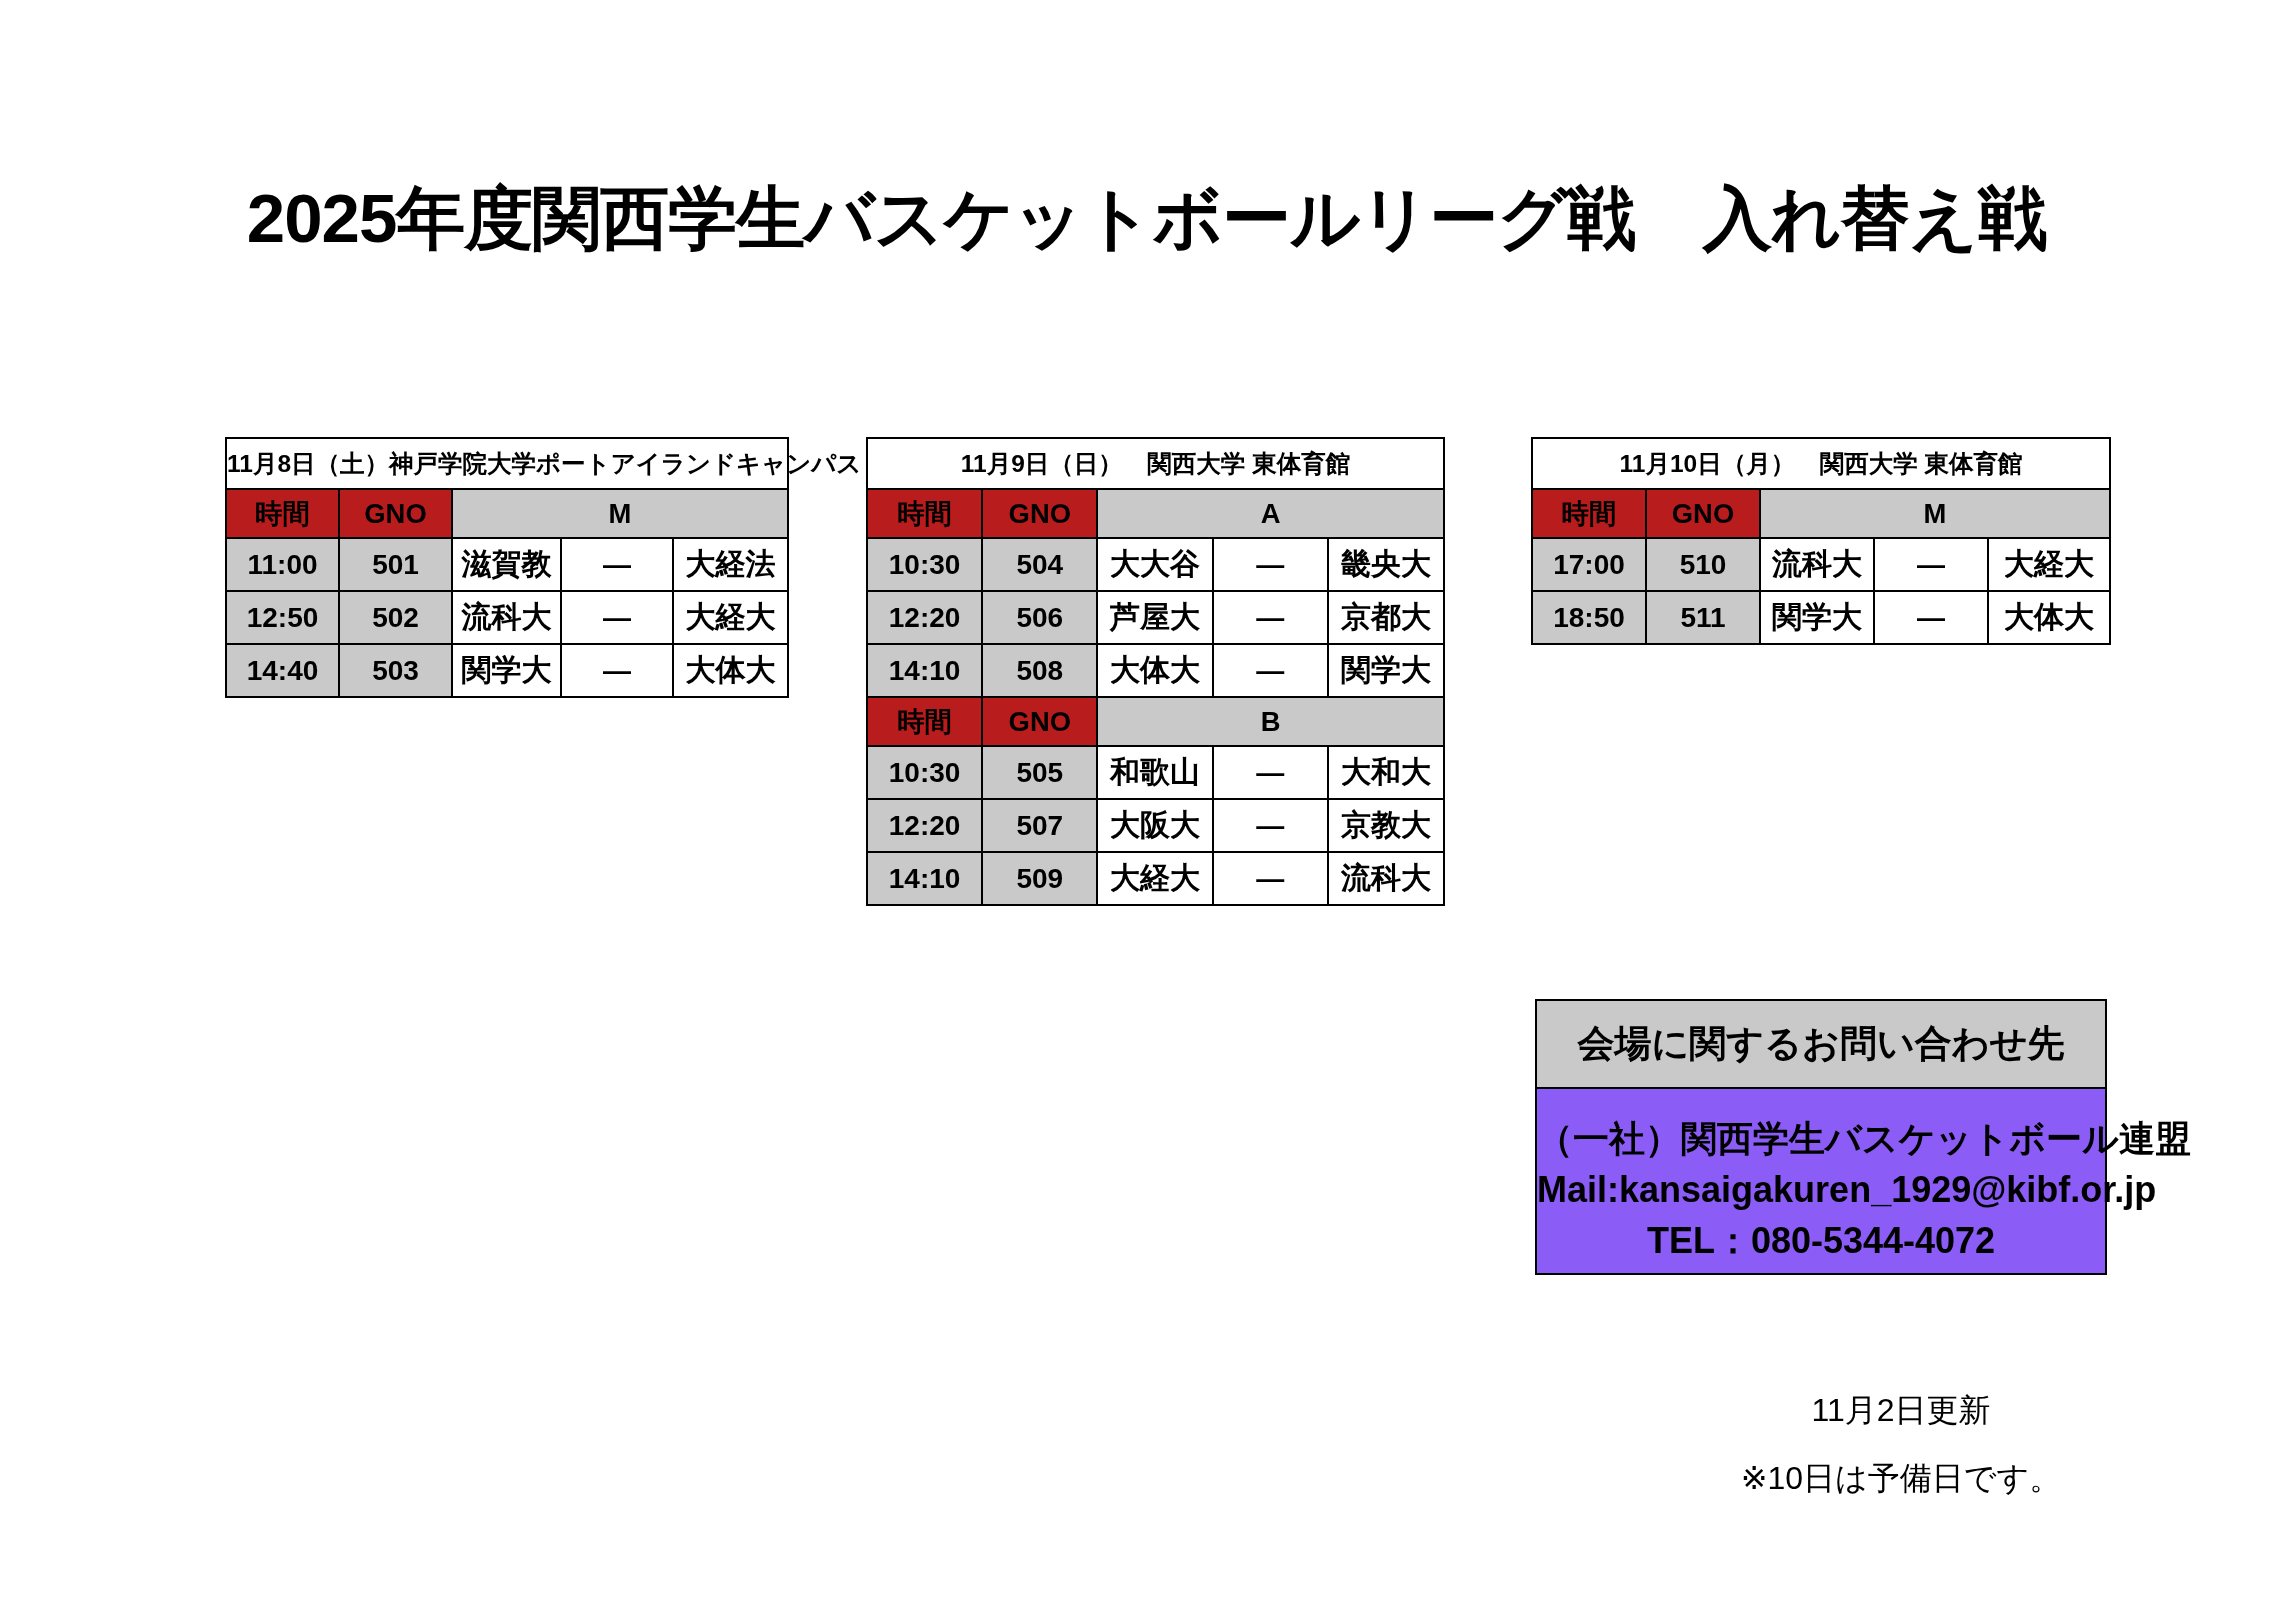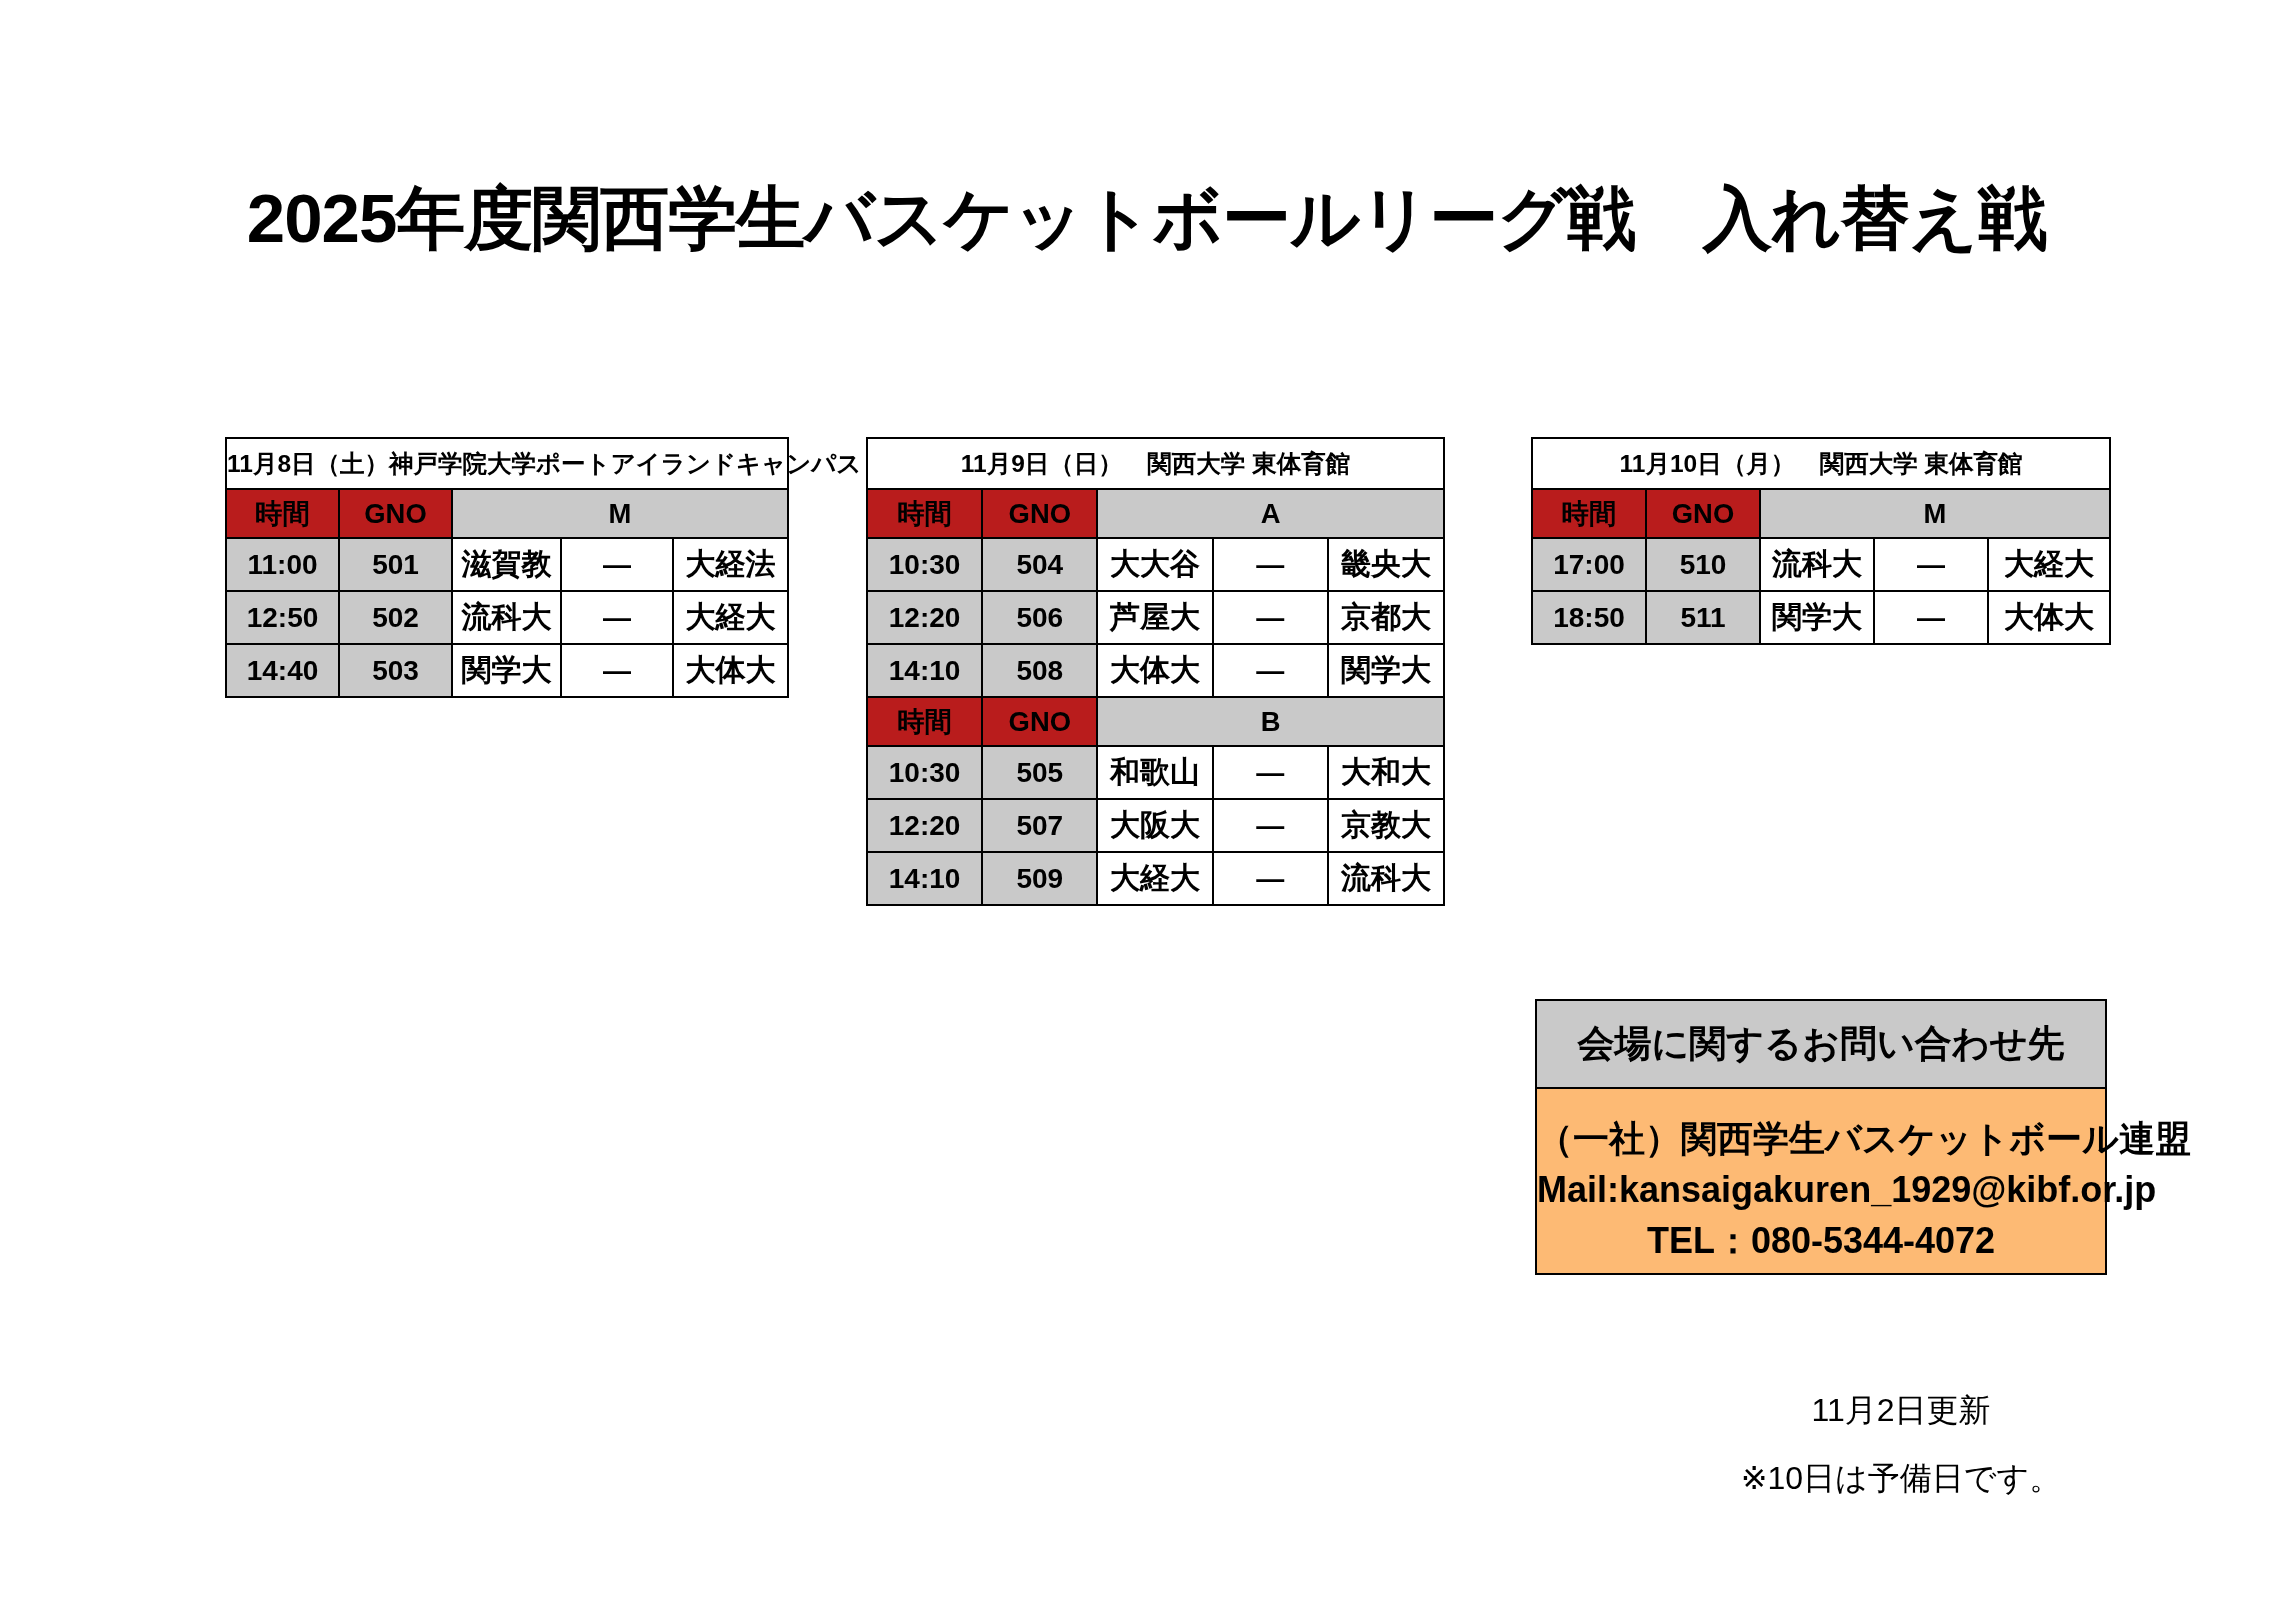--- a/index.html
+++ b/index.html
@@ -107,21 +107,21 @@
 
   
   #contact-box {
     position: absolute;
     left: 1535px;
     top: 999px;
     width: 572px;
     height: 276px;
     border: 2.9px solid #000000;
     box-sizing: border-box;
-    background: #fdba74;
+    background: #8b5cf6;
   }
   #contact-box .contact-head {
     background: #c9c9c9;
     border-bottom: 2.9px solid #000000;
     height: 86px;
     display: flex;
     align-items: center;
     justify-content: center;
     font-size: 37px;
     font-weight: 700;

